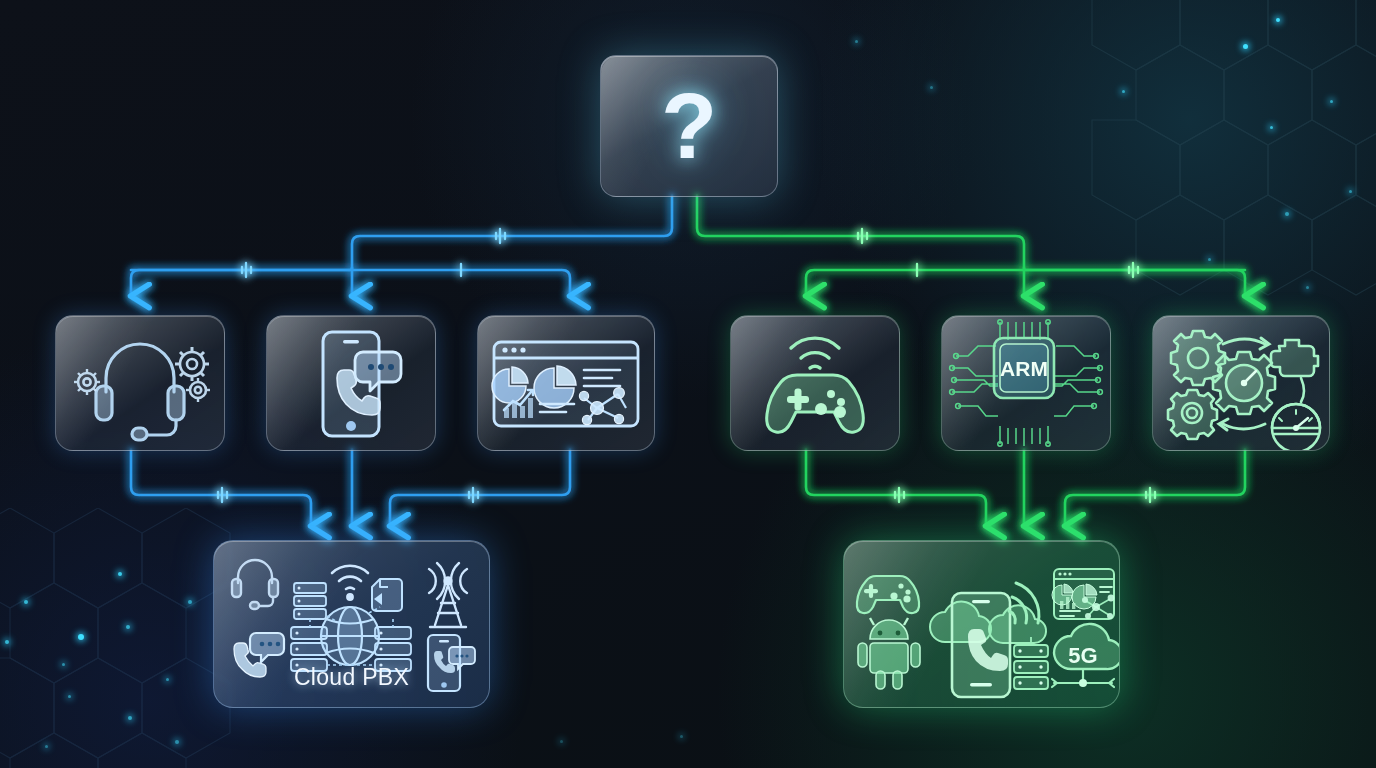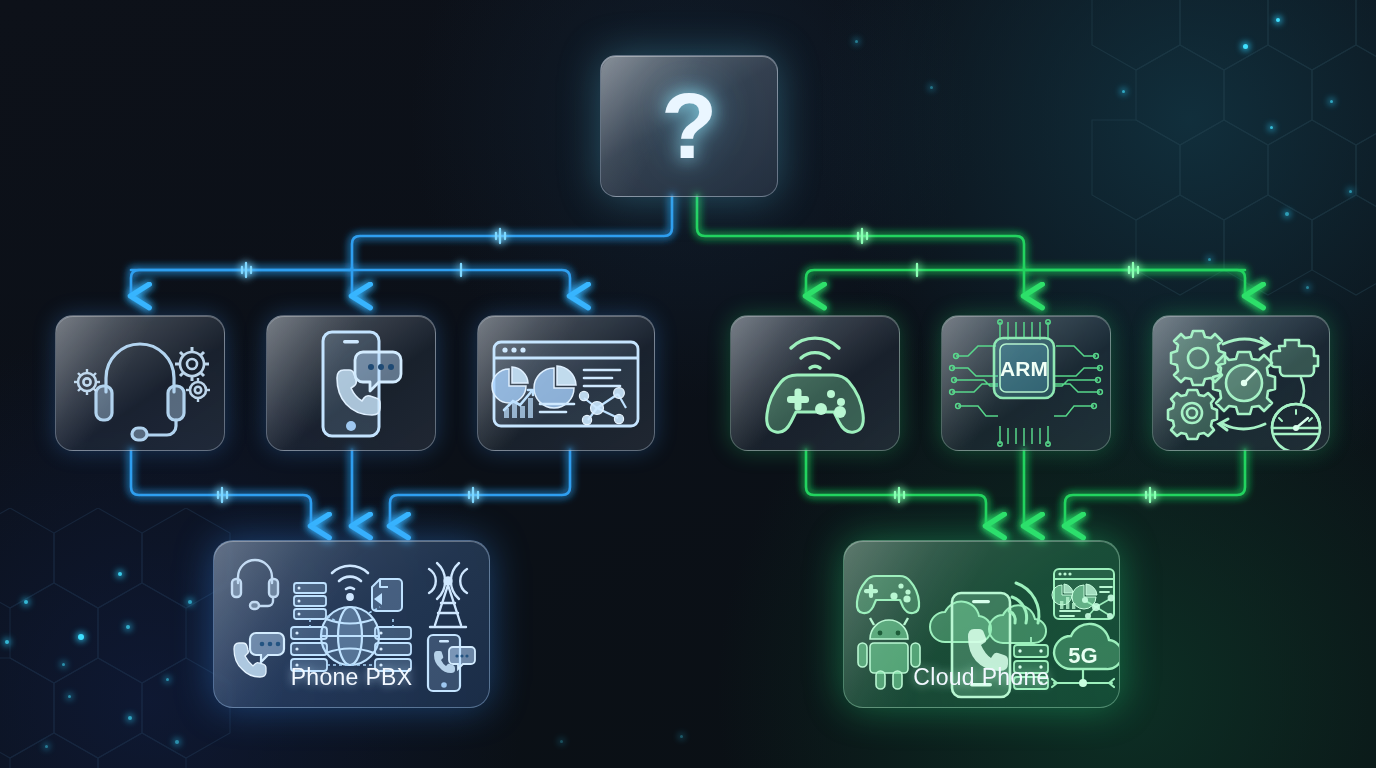--- a/index.html
+++ b/index.html
@@ -535,21 +535,21 @@
           <path d="M220,114 q0,-4 3,-4 l3,0 q2,0 2,2 l1,3 q1,2 -1,3 l-1,1 q2,4 5,6 l1,-1 q1,-2 3,-1 l3,1 q2,1 2,3 l0,2 q0,3 -4,3 q-7,0 -11,-5 q-6,-5 -6,-13 z" fill="rgba(205,233,255,.85)"></path>
           <path d="M239,106 h18 a4,4 0 0 1 4,4 v9 a4,4 0 0 1 -4,4 h-8 l-5,5 v-5 h-5 a4,4 0 0 1 -4,-4 v-9 a4,4 0 0 1 4,-4 z" fill="rgba(185,220,255,.5)" stroke="#d3ecff" stroke-width="1.8"></path>
           <g fill="#235381">
               <circle cx="243" cy="115" r="1.6"></circle>
               <circle cx="248" cy="115" r="1.6"></circle>
               <circle cx="253" cy="115" r="1.6"></circle>
             </g>
         </g>
       </svg>
     </div>
-    <div class="label">Phone PBX</div>
+    <div class="label">Cloud PBX</div>
   </div>
 
   <div class="card leaf green" id="leaf-phone">
     <div class="sheen"></div>
     <div class="leaficons">
       <svg width="275" height="166" viewBox="0 0 275 166">
 
         <g>
           <path d="M22,40 q-8,9 -9,21 q-1,10 6,11 q6,1 10,-6 l3,-7 h24 l3,7 q4,7 10,6 q7,-1 6,-11 q-1,-12 -9,-21 q-4,-5 -10,-5 H32 q-6,0 -10,5 z" fill="rgba(130,235,170,.28)" stroke="#9df0bd" stroke-width="2.2" stroke-linejoin="round"></path>
           <g fill="#b9f7d2">
@@ -656,16 +656,15 @@
         </g>
         <text x="239" y="122" text-anchor="middle" font-family="Liberation Sans, sans-serif" font-size="22" font-weight="700" fill="#e8fff2">5G</text>
         <g stroke="#9df0bd" stroke-width="2.2" stroke-linecap="round" fill="none">
           <line x1="239" y1="128" x2="239" y2="142"></line>
           <line x1="210" y1="142" x2="268" y2="142"></line>
           <path d="M213,142 l-5,-4 M213,142 l-5,4 M265,142 l5,-4 M265,142 l5,4"></path>
         </g>
         <circle cx="239" cy="142" r="4" fill="#c9ffe0"></circle>
       </svg>
     </div>
-    <div class="label">Cloud Phone</div>
   </div>
 
 </div>
 
 </body></html>

